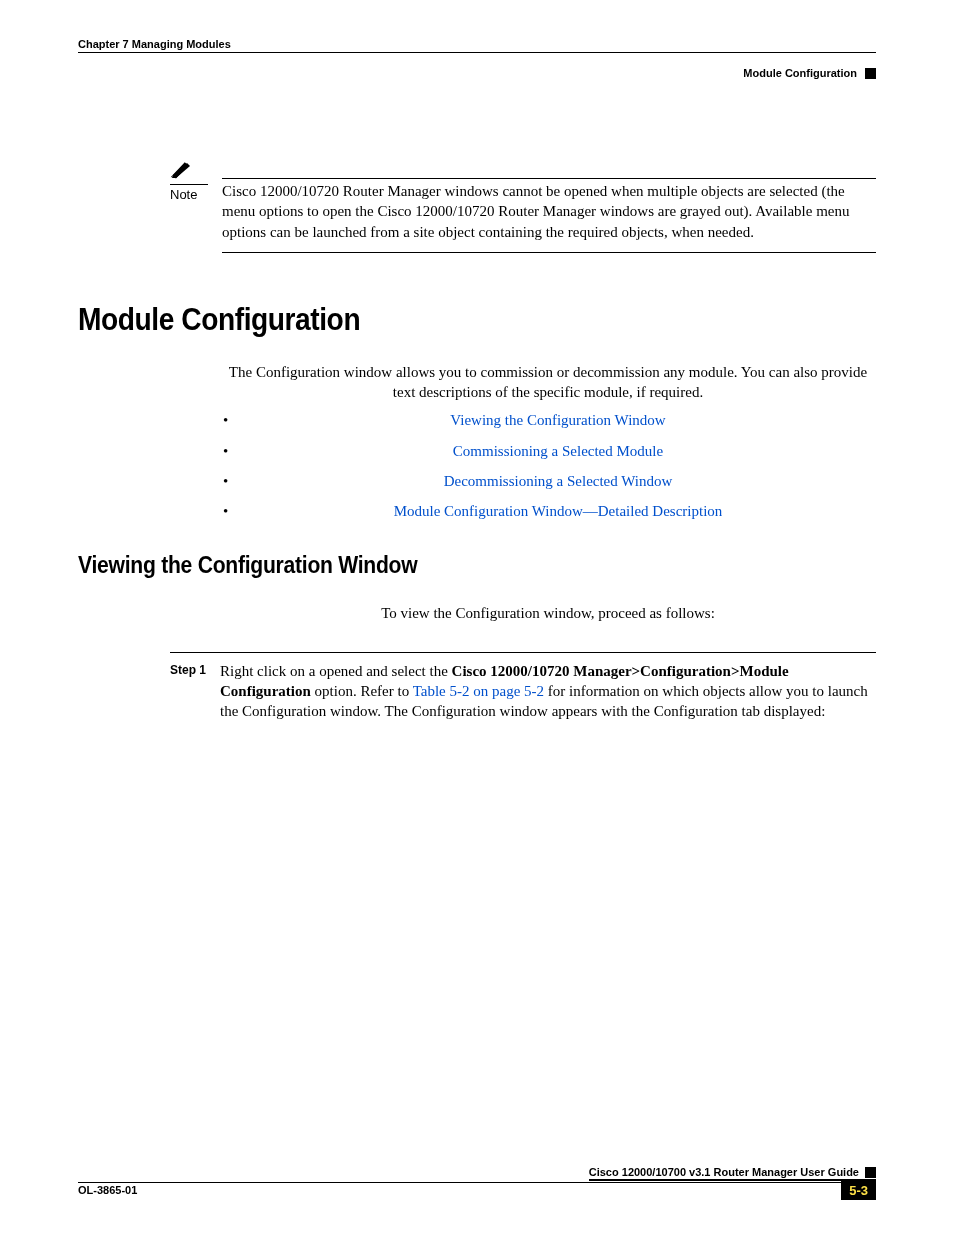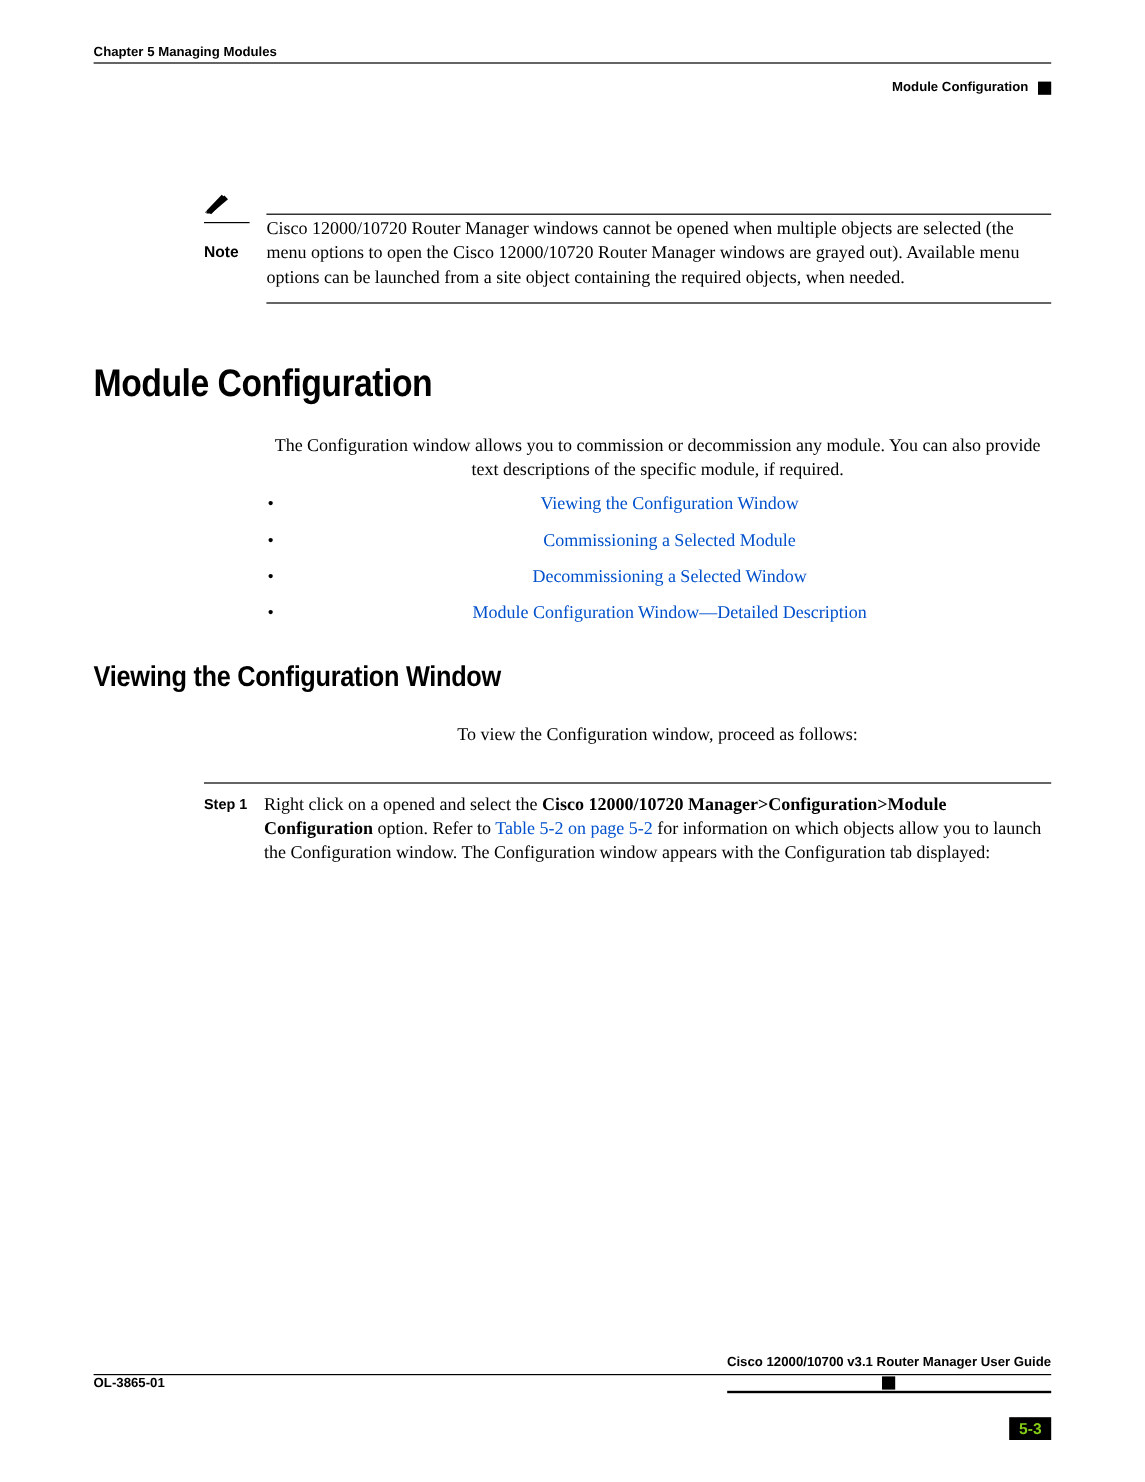--- a/index.html
+++ b/index.html
@@ -56,25 +56,25 @@
       width: 50px;
       flex-shrink: 0;
       text-align: left;
     }
     .note-icon {
       display: block;
       margin-bottom: 1px;
     }
     .note-label {
       font-family: Arial, Helvetica, sans-serif;
-      font-weight: bold;
+      font-weight: normal;
       font-size: 13px;
       border-top: 1.5px solid #000;
       display: inline-block;
-      padding-top: 16px;
+      padding-top: 2px;
       width: 38px;
       text-align: left;
     }
     .note-text-wrap {
       border-top: 1.5px solid #000;
       padding-top: 2px;
       flex: 1;
       margin-top: 17px;
       margin-left: 2px;
       padding-bottom: 10px;
@@ -171,50 +171,49 @@
       font-size: 11px;
       margin-top: 0;
     }
     .footer-guide-row {
       border-bottom: 1px solid #000;
       padding-bottom: 1px;
       display: flex;
       justify-content: flex-end;
       align-items: center;
       gap: 6px;
-      flex-direction: column;
     }
     .footer-ol {
       padding-top: 18px;
     }
     .page-num-box {
       background: #000;
-      color: #84cc16;
+      color: #fde047;
       padding: 2px 8px;
       font-family: Arial, Helvetica, sans-serif;
       font-weight: bold;
       font-size: 13px;
-      margin-top: 20px;
+      margin-top: 0;
       display: inline-block;
     }
     .footer-right-stack {
       display: flex;
       flex-direction: column;
       align-items: flex-end;
     }
     .pen-svg {
       transform: rotate(0deg);
     }
   </style>
 </head>
 <body>
 
 <div class="page">
   <div class="header-row">
-    <span>Chapter 5      Managing Modules</span>
+    <span>Chapter 7      Managing Modules</span>
   </div>
   <div class="header-sub">
     <span>Module Configuration</span>
     <span class="marker-box"></span>
   </div>
 
   <div class="note-block">
     <div class="note-left">
       <span class="note-icon">
         <svg class="pen-svg" width="26" height="18" viewBox="0 0 26 18">

